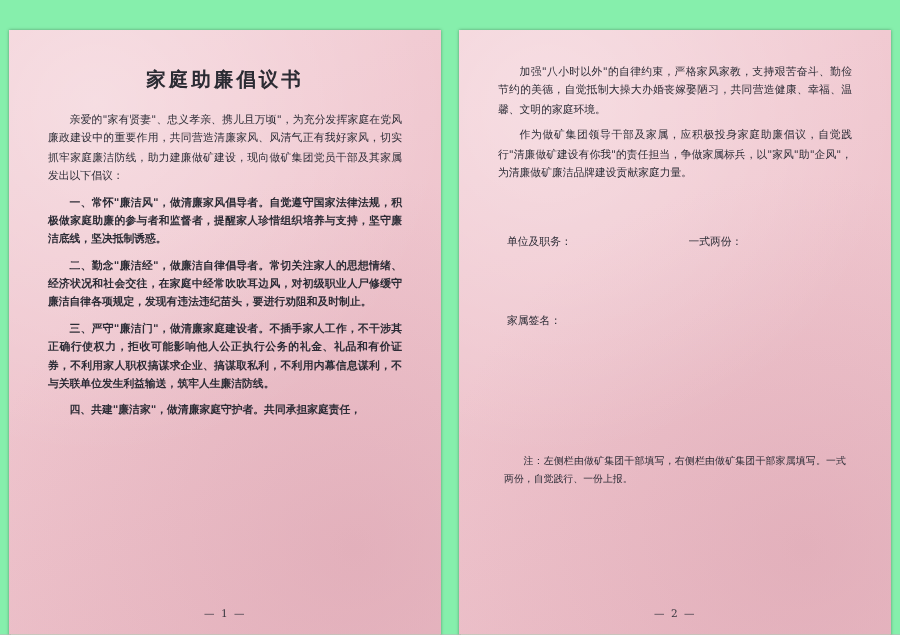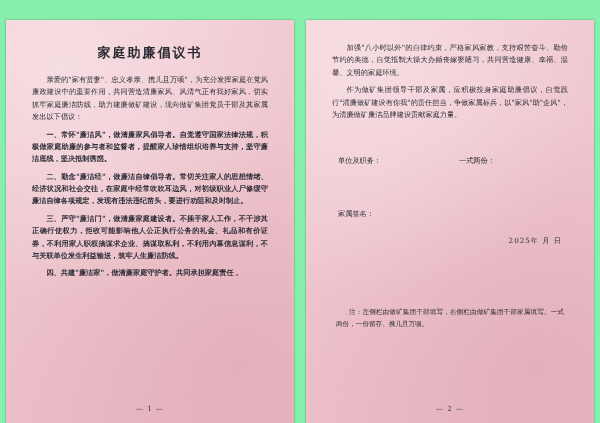--- a/index.html
+++ b/index.html
@@ -164,25 +164,22 @@
           <span class="form-cell">单位及职务：</span>
           <span class="form-cell">一式两份：</span>
         </div>
 
         <div class="spacer-lg"></div>
 
         <div class="form-row">
           <span class="form-cell">家属签名：</span>
         </div>
 
-        <div class="sign-row">
-          <span class="date-line">2025年    月    日</span>
-        </div>
 
       </div>
 
-      <p class="note">注：左侧栏由做矿集团干部填写，右侧栏由做矿集团干部家属填写。一式两份，一份留存、携儿且万顷。</p>
+      <p class="note">注：左侧栏由做矿集团干部填写，右侧栏由做矿集团干部家属填写。一式两份，自觉践行、一份上报。</p>
 
       <div class="page-num">— 2 —</div>
     </div>
   </div>
 
 </div>
 
 </body></html>

